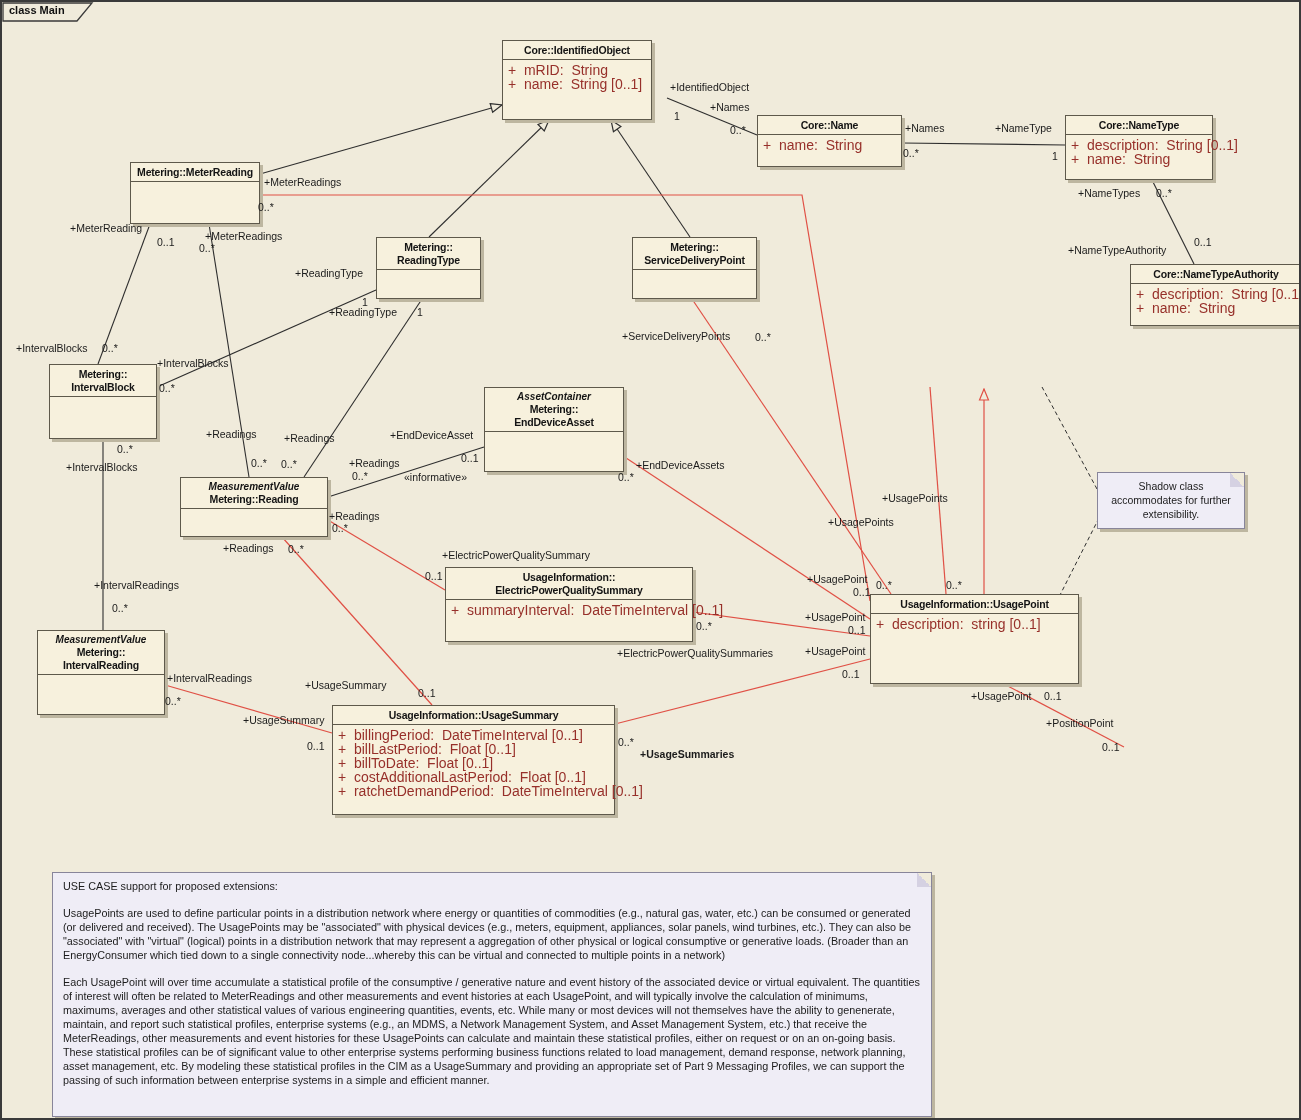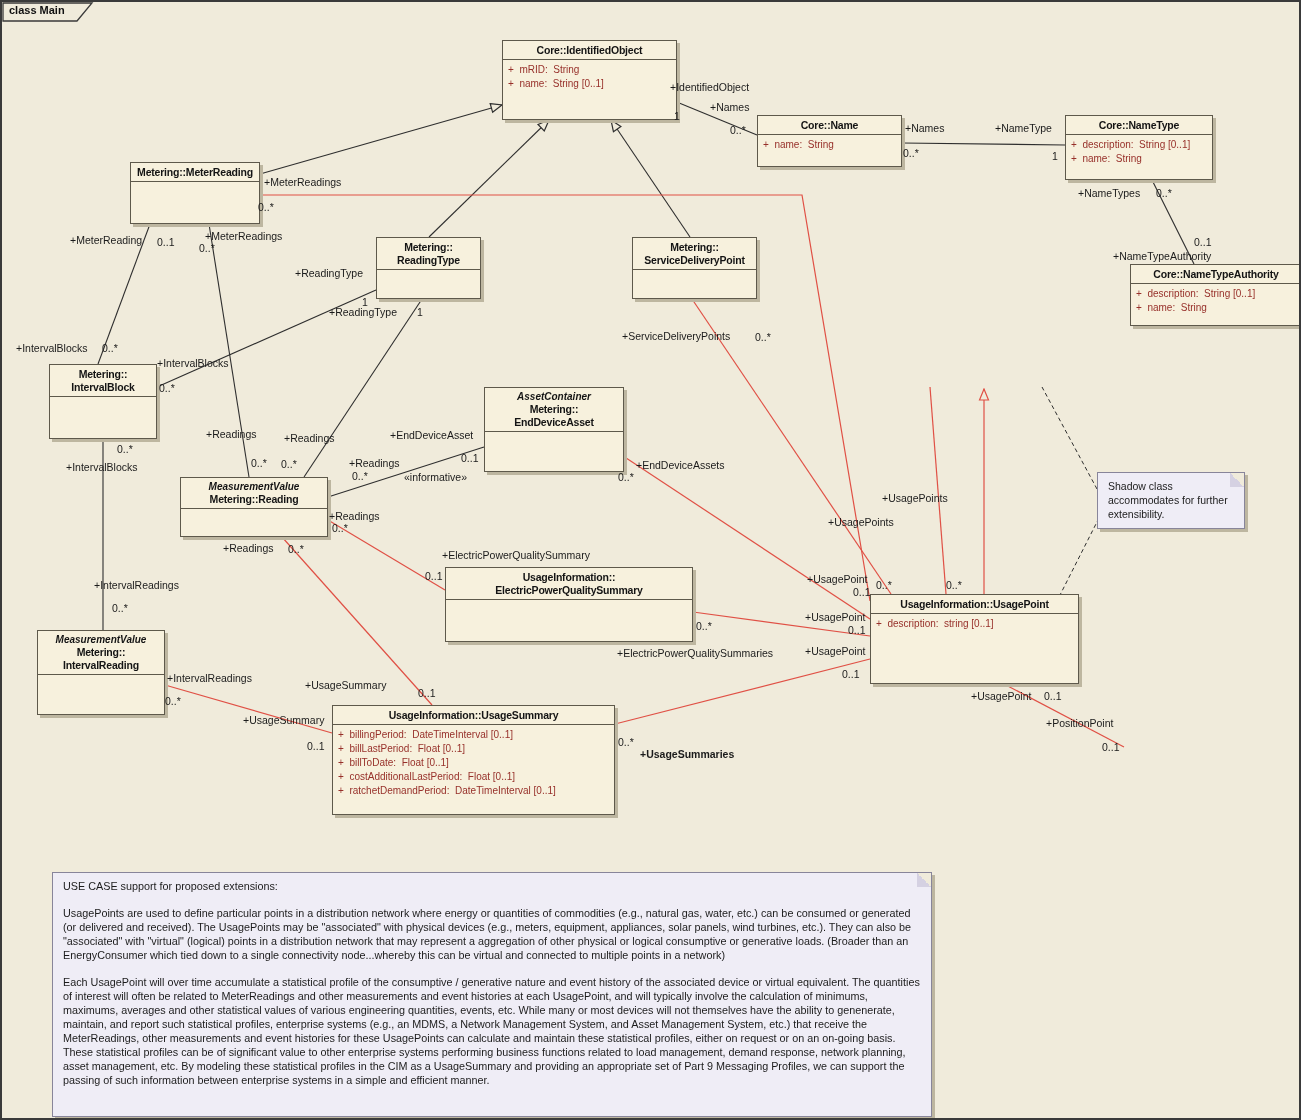--- a/index.html
+++ b/index.html
@@ -7,26 +7,26 @@
     background:#F0EBDB;border:2px solid #3a3a3a;overflow:hidden;
     font-family:"Liberation Sans",sans-serif;}
   svg.edges{position:absolute;left:0;top:0;z-index:1;}
   .frame-tab-label{position:absolute;left:7px;top:2px;font-size:11px;font-weight:bold;color:#111;z-index:3;}
   .cls{position:absolute;box-sizing:border-box;display:flex;flex-direction:column;
     background:#F7F1DD;border:1px solid #5e594b;box-shadow:3px 3px 0 #bdb6a0;z-index:2;}
   .cls .hdr{border-bottom:1px solid #5e594b;text-align:center;padding:3px 2px 2px;}
   .nm{font-weight:bold;font-size:10.5px;line-height:13px;color:#141414;white-space:nowrap;letter-spacing:-0.2px;}
   .stereo{font-style:italic;font-weight:bold;font-size:10px;line-height:12px;color:#141414;white-space:nowrap;}
   .attrs{flex:1;padding:3px 3px 3px 5px;text-align:left;}
-  .attr{font-size:10px;line-height:14px;color:#97302a;white-space:pre;}
+  .attr{font-size:14px;line-height:14px;color:#97302a;white-space:pre;}
   .note{position:absolute;box-sizing:border-box;background:#EFEDF6;border:1px solid #88859a;
     box-shadow:3px 3px 0 #bdb6a0;z-index:2;padding:6px 10px;color:#1c1c1c;}
   .note .fold{position:absolute;top:0;right:0;width:14px;height:14px;
     background:linear-gradient(225deg,#F0EBDB 0 50%,#d5d1e2 50% 100%);}
-  .note-shadow-text{font-size:10.5px;line-height:14px;}
+  .note-shadow-text{font-size:10.5px;line-height:14px;text-align:center;}
   .usecase p{margin:0 0 13px;font-size:10.8px;line-height:14px;}
   .usecase p:last-child{margin-bottom:13px;}
   .elabel{position:absolute;white-space:nowrap;font-size:10.5px;color:#1b1b1b;z-index:3;}
 </style>
 </head>
 <body>
 
 <div class="canvas">
 
   <svg class="edges" width="1301" height="1120">
@@ -67,21 +67,21 @@
     <path d="M280,535 L430,703" stroke="#E05045" stroke-width="1.2"></path>
     <path d="M163,683 L330,731" stroke="#E05045" stroke-width="1.2"></path>
     <path d="M1002,682 L1122,745" stroke="#E05045" stroke-width="1.2"></path>
 
     <path d="M1095,487 L1040,385" stroke="#2e2e2e" stroke-width="1" stroke-dasharray="4 3"></path>
     <path d="M1097,516 L1057,595" stroke="#2e2e2e" stroke-width="1" stroke-dasharray="4 3"></path>
   </svg>
 
   <span class="frame-tab-label">class Main</span>
 
-  <div class="cls" style="left:500px;top:38px;width:175px;height:80px">
+  <div class="cls" style="left:500px;top:38px;width:150px;height:80px">
     <div class="hdr">
       <div class="nm">Core::IdentifiedObject</div>
     </div>
     <div class="attrs">
       <div class="attr">+  mRID:  String</div>
       <div class="attr">+  name:  String [0..1]</div>
     </div>
   </div>
 
   <div class="cls" style="left:128px;top:160px;width:130px;height:62px">
@@ -159,20 +159,23 @@
       <div class="stereo">MeasurementValue</div>
       <div class="nm">Metering::Reading</div>
     </div>
     <div class="attrs"></div>
   </div>
 
   <div class="cls" style="left:443px;top:565px;width:248px;height:75px">
     <div class="hdr">
       <div class="nm">UsageInformation::</div>
       <div class="nm">ElectricPowerQualitySummary</div>
+    </div>
+    <div class="attrs">
+      <div class="attr">+  summaryInterval:  DateTimeInterval [0..1]</div>
     </div>
   </div>
 
   <div class="cls" style="left:868px;top:592px;width:209px;height:90px">
     <div class="hdr">
       <div class="nm">UsageInformation::UsagePoint</div>
     </div>
     <div class="attrs">
       <div class="attr">+  description:  string [0..1]</div>
     </div>
@@ -217,27 +220,27 @@
       <span class="elabel" style="left: 668px; top: 79px;">+IdentifiedObject</span>
       <span class="elabel" style="left: 672px; top: 108px;">1</span>
       <span class="elabel" style="left: 708px; top: 99px;">+Names</span>
       <span class="elabel" style="left: 728px; top: 122px;">0..*</span>
       <span class="elabel" style="left: 903px; top: 120px;">+Names</span>
       <span class="elabel" style="left: 901px; top: 145px;">0..*</span>
       <span class="elabel" style="left: 993px; top: 120px;">+NameType</span>
       <span class="elabel" style="left: 1050px; top: 148px;">1</span>
       <span class="elabel" style="left: 1076px; top: 185px;">+NameTypes</span>
       <span class="elabel" style="left: 1154px; top: 185px;">0..*</span>
-      <span class="elabel" style="left: 1066px; top: 248px; margin-left: 45px;">+NameTypeAuthority</span>
+      <span class="elabel" style="left: 1066px; top: 242px;">+NameTypeAuthority</span>
       <span class="elabel" style="left: 1192px; top: 234px;">0..1</span>
       <span class="elabel" style="left: 262px; top: 174px;">+MeterReadings</span>
       <span class="elabel" style="left: 256px; top: 199px;">0..*</span>
       <span class="elabel" style="left: 203px; top: 228px;">+MeterReadings</span>
       <span class="elabel" style="left: 197px; top: 240px;">0..*</span>
-      <span class="elabel" style="left: 68px; top: 232px; text-align: right;">+MeterReading</span>
+      <span class="elabel" style="left: 68px; top: 220px; text-align: right;">+MeterReading</span>
       <span class="elabel" style="left: 155px; top: 234px;">0..1</span>
       <span class="elabel" style="left: 14px; top: 340px;">+IntervalBlocks</span>
       <span class="elabel" style="left: 100px; top: 340px;">0..*</span>
       <span class="elabel" style="left: 293px; top: 265px;">+ReadingType</span>
       <span class="elabel" style="left: 360px; top: 294px;">1</span>
       <span class="elabel" style="left: 327px; top: 304px;">+ReadingType</span>
       <span class="elabel" style="left: 415px; top: 304px;">1</span>
       <span class="elabel" style="left: 155px; top: 355px;">+IntervalBlocks</span>
       <span class="elabel" style="left: 157px; top: 380px;">0..*</span>
       <span class="elabel" style="left: 620px; top: 328px;">+ServiceDeliveryPoints</span>

